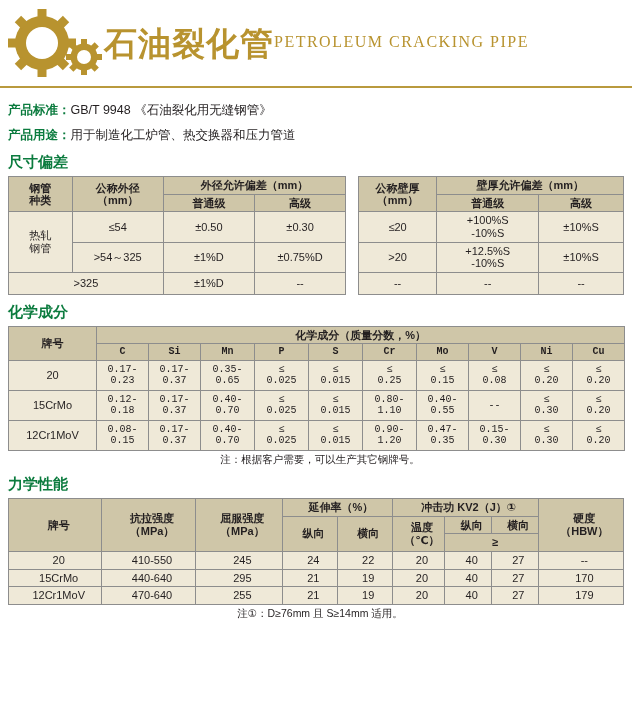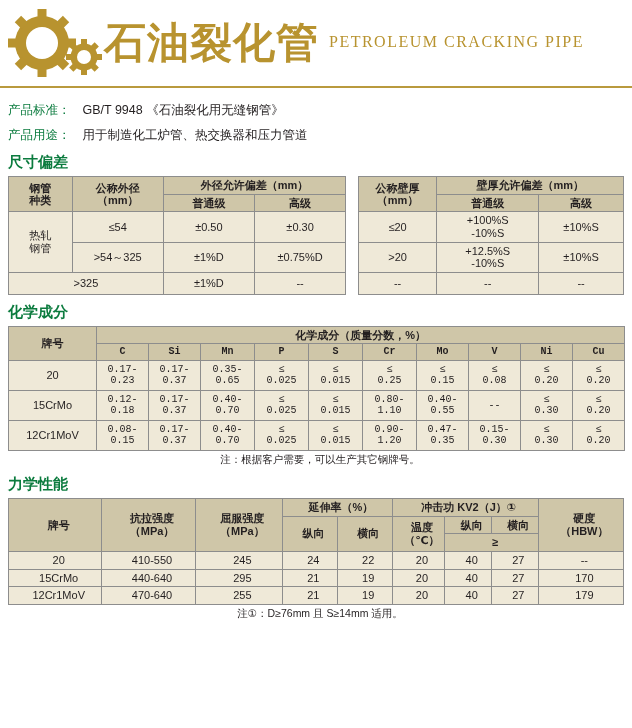--- a/index.html
+++ b/index.html
@@ -17,37 +17,36 @@
     position:relative;
     height:88px;
     border-bottom:2px solid #b99a3e;
     display:flex;align-items:center;
     padding-left:8px;
     box-sizing:border-box;
   }
   .gears{position:relative;width:96px;height:68px;flex:0 0 96px;}
   .title-cn{
     font-family:"DejaVu Sans","Liberation Sans",sans-serif;
-    font-size:42px;font-weight:bold;color:#b8932f;
+    font-size:33px;font-weight:bold;color:#b8932f;
     letter-spacing:1px;
-    margin-right:10px;
     line-height:1;
   }
   .title-en{
     font-family:"Liberation Serif","DejaVu Serif",serif;
     font-size:16px;color:#b8932f;letter-spacing:1.5px;
     line-height:1;
     padding-bottom:2px;
   }
 
   
   .info{margin:12px 0 0 8px;font-size:12.5px;line-height:20px;}
   .info .row{display:flex;align-items:baseline;margin-bottom:5px;}
-  .info .lbl{color:#0b7b3e;font-weight:normal;white-space:nowrap;}
-  .info .val{color:#231f20;margin-left:12px;}
+  .info .lbl{color:#0b7b3e;font-weight:bold;white-space:nowrap;}
+  .info .val{color:#231f20;margin-left:0;}
 
   
   .sec-title{
     color:#0b7b3e;font-weight:bold;font-size:15px;
     margin:8px 0 4px 8px;
   }
 
   
   table{
     border-collapse:collapse;

